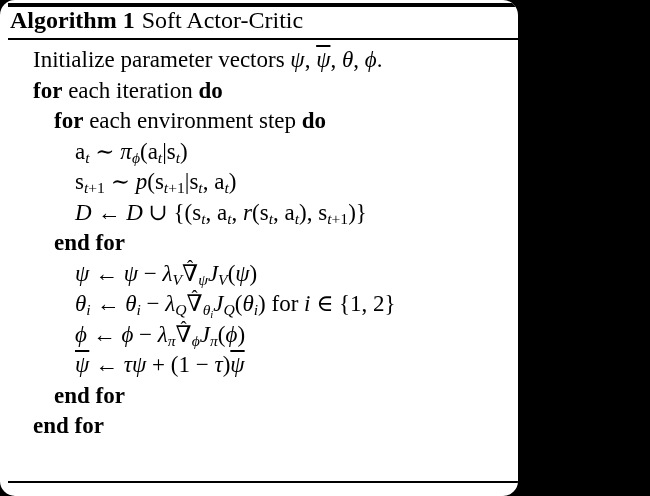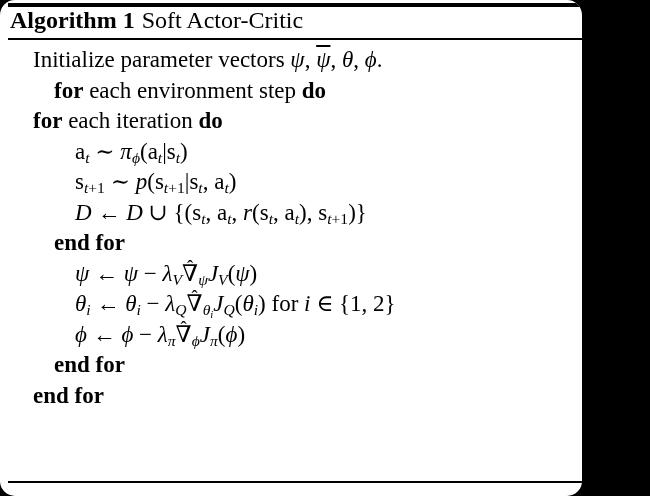--- a/index.html
+++ b/index.html
@@ -4,21 +4,21 @@
 <style>
   html, body { margin: 0; padding: 0; }
   body {
     width: 650px; height: 496px;
     background: #000000;
     position: relative;
     font-family: "Liberation Serif", "DejaVu Serif", serif;
   }
   .page {
     position: absolute; left: 0; top: 0;
-    width: 582px; height: 496px;
+    width: 518px; height: 496px;
     background: #ffffff;
     border-radius: 15px;
     overflow: hidden;
     color: #000000;
   }
   .rule {
     position: absolute; left: 8px; width: 604px;
     background: #000000;
   }
   .rule-top    { top: 3px;  height: 4px; }
@@ -65,26 +65,27 @@
 <body>
 
 <div class="page">
   <div class="rule rule-top"></div>
   <div class="header">
     <span class="hlabel">Algorithm 1</span><span class="htitle">Soft Actor-Critic</span>
   </div>
   <div class="rule rule-mid"></div>
   <div class="algo-body" id="algo-body">
       <div class="code-line indent-1"><span class="tok tok-rm">Initialize parameter vectors </span><span class="tok tok-it">ψ</span><span class="tok tok-rm">, </span><span class="tok tok-it bar">ψ</span><span class="tok tok-rm">, </span><span class="tok tok-it">θ</span><span class="tok tok-rm">, </span><span class="tok tok-it">ϕ</span><span class="tok tok-rm">.</span></div>
+      <div class="code-line indent-1"><span class="tok tok-kw">for</span><span class="tok tok-rm"> each iteration </span><span class="tok tok-kw">do</span></div>
       <div class="code-line indent-2"><span class="tok tok-kw">for</span><span class="tok tok-rm"> each environment step </span><span class="tok tok-kw">do</span></div>
-      <div class="code-line indent-1"><span class="tok tok-kw">for</span><span class="tok tok-rm"> each iteration </span><span class="tok tok-kw">do</span></div>
       <div class="code-line indent-3"><span class="tok tok-bf">a<sub><span class="tok tok-it">t</span></sub></span><span class="tok tok-rm"> ∼ </span><span class="tok tok-it">π<sub><span class="tok tok-it">ϕ</span></sub></span><span class="tok tok-rm">(</span><span class="tok tok-bf">a<sub><span class="tok tok-it">t</span></sub></span><span class="tok tok-rm">|</span><span class="tok tok-bf">s<sub><span class="tok tok-it">t</span></sub></span><span class="tok tok-rm">)</span></div>
       <div class="code-line indent-3"><span class="tok tok-bf">s<sub><span class="tok tok-it">t</span><span class="tok tok-rm">+1</span></sub></span><span class="tok tok-rm"> ∼ </span><span class="tok tok-it">p</span><span class="tok tok-rm">(</span><span class="tok tok-bf">s<sub><span class="tok tok-it">t</span><span class="tok tok-rm">+1</span></sub></span><span class="tok tok-rm">|</span><span class="tok tok-bf">s<sub><span class="tok tok-it">t</span></sub></span><span class="tok tok-rm">, </span><span class="tok tok-bf">a<sub><span class="tok tok-it">t</span></sub></span><span class="tok tok-rm">)</span></div>
       <div class="code-line indent-3"><span class="tok tok-cal">D</span><span class="tok tok-rm"> ← </span><span class="tok tok-cal">D</span><span class="tok tok-rm"> ∪ {(</span><span class="tok tok-bf">s<sub><span class="tok tok-it">t</span></sub></span><span class="tok tok-rm">, </span><span class="tok tok-bf">a<sub><span class="tok tok-it">t</span></sub></span><span class="tok tok-rm">, </span><span class="tok tok-it">r</span><span class="tok tok-rm">(</span><span class="tok tok-bf">s<sub><span class="tok tok-it">t</span></sub></span><span class="tok tok-rm">, </span><span class="tok tok-bf">a<sub><span class="tok tok-it">t</span></sub></span><span class="tok tok-rm">), </span><span class="tok tok-bf">s<sub><span class="tok tok-it">t</span><span class="tok tok-rm">+1</span></sub></span><span class="tok tok-rm">)}</span></div>
       <div class="code-line indent-2"><span class="tok tok-kw">end for</span></div>
       <div class="code-line indent-3"><span class="tok tok-it">ψ</span><span class="tok tok-rm"> ← </span><span class="tok tok-it">ψ</span><span class="tok tok-rm"> − </span><span class="tok tok-it">λ<sub><span class="tok tok-it">V</span></sub></span><span class="tok tok-rm"><span class="hatwrap"><span class="hatmark">ˆ</span>∇</span><sub><span class="tok tok-it">ψ</span></sub></span><span class="tok tok-it">J<sub><span class="tok tok-it">V</span></sub></span><span class="tok tok-rm">(</span><span class="tok tok-it">ψ</span><span class="tok tok-rm">)</span></div>
       <div class="code-line indent-3"><span class="tok tok-it">θ<sub><span class="tok tok-it">i</span></sub></span><span class="tok tok-rm"> ← </span><span class="tok tok-it">θ<sub><span class="tok tok-it">i</span></sub></span><span class="tok tok-rm"> − </span><span class="tok tok-it">λ<sub><span class="tok tok-it">Q</span></sub></span><span class="tok tok-rm"><span class="hatwrap"><span class="hatmark">ˆ</span>∇</span><sub><span class="tok tok-it">θ<sub><span class="tok tok-it">i</span></sub></span></sub></span><span class="tok tok-it">J<sub><span class="tok tok-it">Q</span></sub></span><span class="tok tok-rm">(</span><span class="tok tok-it">θ<sub><span class="tok tok-it">i</span></sub></span><span class="tok tok-rm">) for </span><span class="tok tok-it">i</span><span class="tok tok-rm"> ∈ {1, 2}</span></div>
       <div class="code-line indent-3"><span class="tok tok-it">ϕ</span><span class="tok tok-rm"> ← </span><span class="tok tok-it">ϕ</span><span class="tok tok-rm"> − </span><span class="tok tok-it">λ<sub><span class="tok tok-it">π</span></sub></span><span class="tok tok-rm"><span class="hatwrap"><span class="hatmark">ˆ</span>∇</span><sub><span class="tok tok-it">ϕ</span></sub></span><span class="tok tok-it">J<sub><span class="tok tok-it">π</span></sub></span><span class="tok tok-rm">(</span><span class="tok tok-it">ϕ</span><span class="tok tok-rm">)</span></div>
+      <div class="code-line indent-3"><span class="tok tok-it bar">ψ</span><span class="tok tok-rm"> ← </span><span class="tok tok-it">τψ</span><span class="tok tok-rm"> + (1 − </span><span class="tok tok-it">τ</span><span class="tok tok-rm">)</span><span class="tok tok-it bar">ψ</span></div>
       <div class="code-line indent-2"><span class="tok tok-kw">end for</span></div>
       <div class="code-line indent-1"><span class="tok tok-kw">end for</span></div>
     </div>
   <div class="rule rule-bottom"></div>
 </div>
 
 </body></html>

